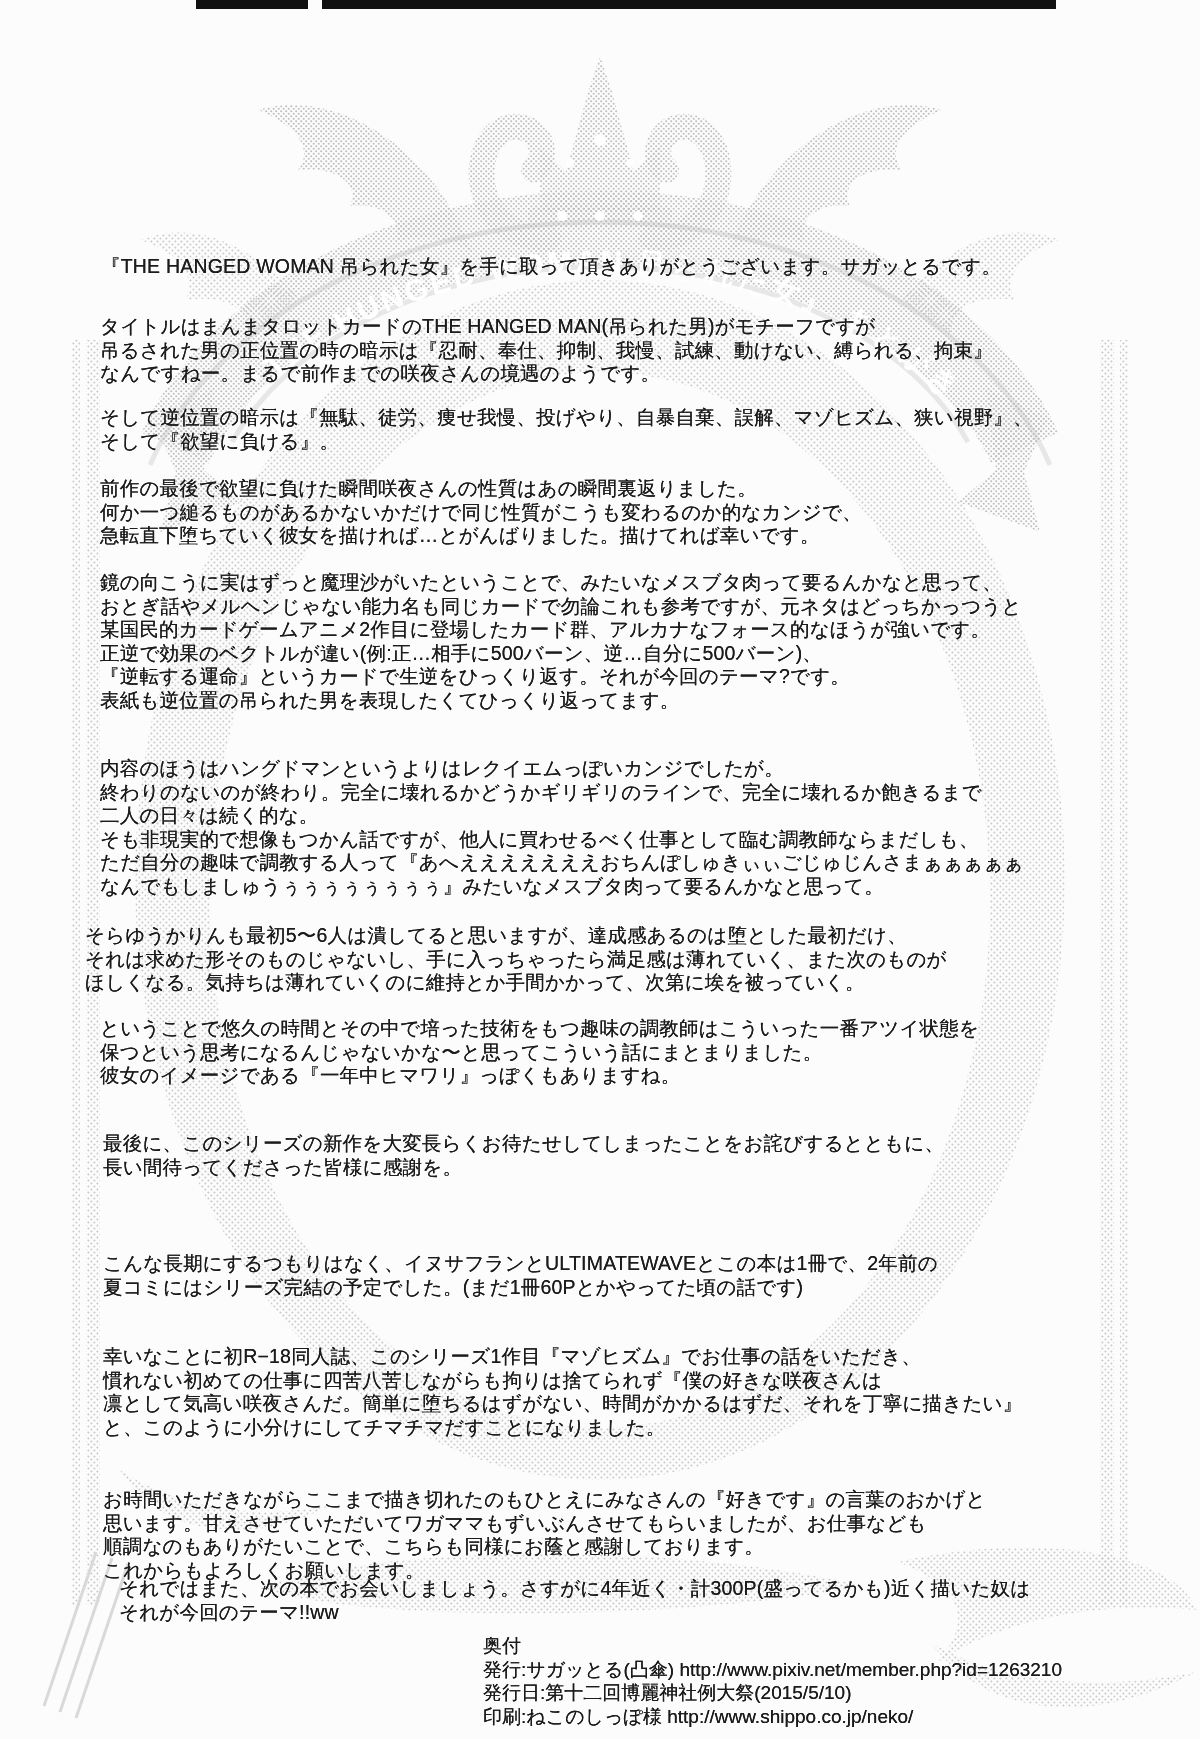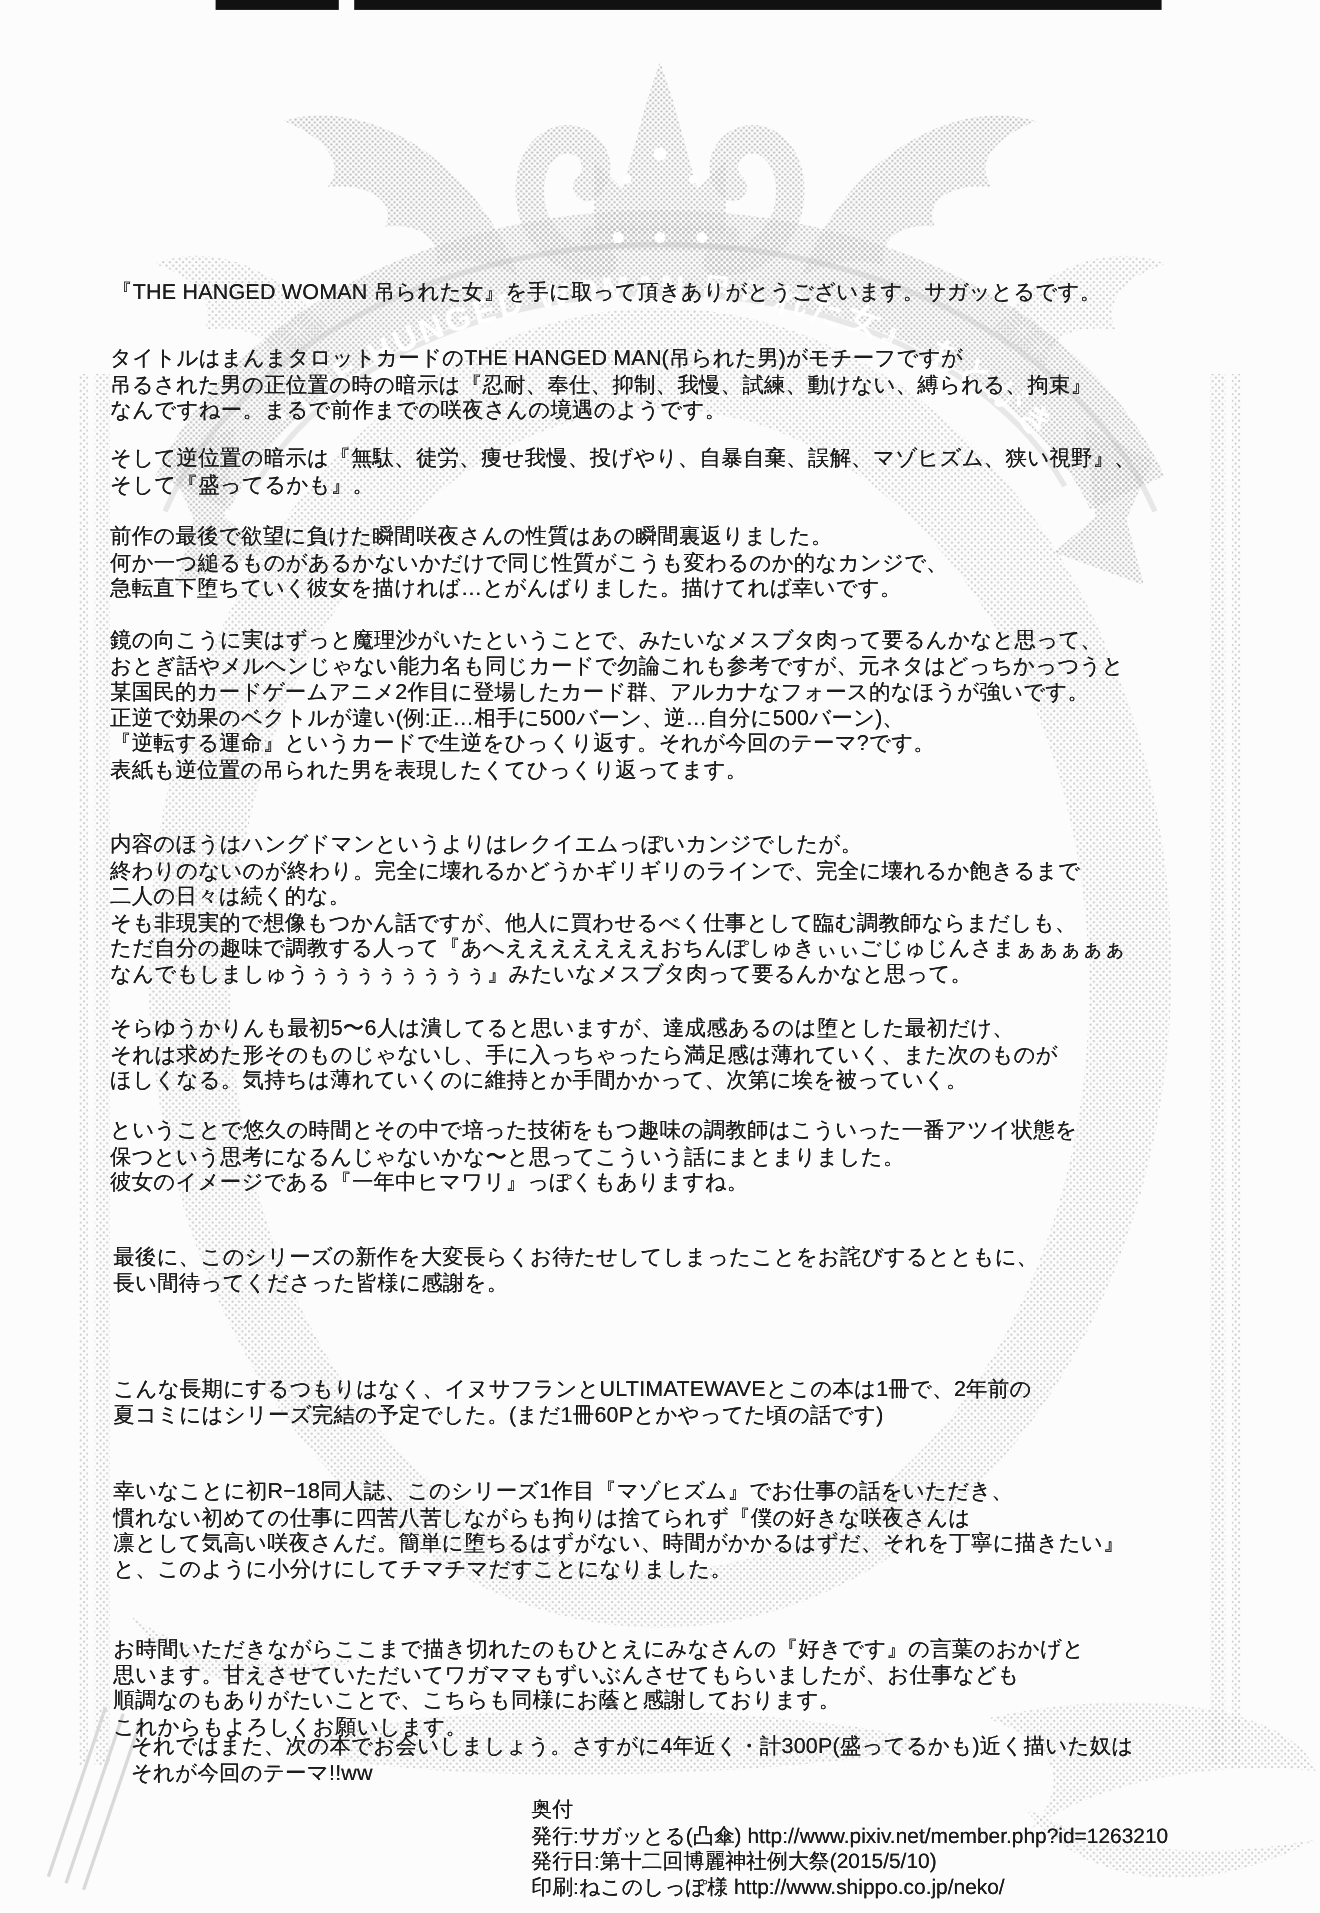--- a/index.html
+++ b/index.html
@@ -119,21 +119,21 @@
   <div class="para" style="top:255px;left:101px;">
       <div>『THE  HANGED WOMAN 吊られた女』を手に取って頂きありがとうございます。サガッとるです。</div>
     </div>
   <div class="para" style="top:315px;left:100px;">
       <div>タイトルはまんまタロットカードのTHE  HANGED  MAN(吊られた男)がモチーフですが</div>
       <div>吊るされた男の正位置の時の暗示は『忍耐、奉仕、抑制、我慢、試練、動けない、縛られる、拘束』</div>
       <div>なんですねー。まるで前作までの咲夜さんの境遇のようです。</div>
     </div>
   <div class="para" style="top:406px;left:100px;">
       <div>そして逆位置の暗示は『無駄、徒労、痩せ我慢、投げやり、自暴自棄、誤解、マゾヒズム、狭い視野』、</div>
-      <div>そして『盛ってるかも』。</div>
+      <div>そして『欲望に負ける』。</div>
     </div>
   <div class="para" style="top:477px;left:100px;">
       <div>前作の最後で欲望に負けた瞬間咲夜さんの性質はあの瞬間裏返りました。</div>
       <div>何か一つ縋るものがあるかないかだけで同じ性質がこうも変わるのか的なカンジで、</div>
       <div>急転直下堕ちていく彼女を描ければ…とがんばりました。描けてれば幸いです。</div>
     </div>
   <div class="para" style="top:571px;left:100px;">
       <div>鏡の向こうに実はずっと魔理沙がいたということで、みたいなメスブタ肉って要るんかなと思って、</div>
       <div>おとぎ話やメルヘンじゃない能力名も同じカードで勿論これも参考ですが、元ネタはどっちかっつうと</div>
       <div>某国民的カードゲームアニメ2作目に登場したカード群、アルカナなフォース的なほうが強いです。</div>
@@ -142,21 +142,21 @@
       <div>表紙も逆位置の吊られた男を表現したくてひっくり返ってます。</div>
     </div>
   <div class="para" style="top:757px;left:100px;">
       <div>内容のほうはハングドマンというよりはレクイエムっぽいカンジでしたが。</div>
       <div>終わりのないのが終わり。完全に壊れるかどうかギリギリのラインで、完全に壊れるか飽きるまで</div>
       <div>二人の日々は続く的な。</div>
       <div>そも非現実的で想像もつかん話ですが、他人に買わせるべく仕事として臨む調教師ならまだしも、</div>
       <div>ただ自分の趣味で調教する人って『あへえええええええおちんぽしゅきぃぃごじゅじんさまぁぁぁぁぁ</div>
       <div>なんでもしましゅうぅぅぅぅぅぅぅぅ』みたいなメスブタ肉って要るんかなと思って。</div>
     </div>
-  <div class="para" style="top:924px;left:100px;">
+  <div class="para" style="top:924px;left:85px;">
       <div>そらゆうかりんも最初5〜6人は潰してると思いますが、達成感あるのは堕とした最初だけ、</div>
       <div>それは求めた形そのものじゃないし、手に入っちゃったら満足感は薄れていく、また次のものが</div>
       <div>ほしくなる。気持ちは薄れていくのに維持とか手間かかって、次第に埃を被っていく。</div>
     </div>
   <div class="para" style="top:1017px;left:100px;">
       <div>ということで悠久の時間とその中で培った技術をもつ趣味の調教師はこういった一番アツイ状態を</div>
       <div>保つという思考になるんじゃないかな〜と思ってこういう話にまとまりました。</div>
       <div>彼女のイメージである『一年中ヒマワリ』っぽくもありますね。</div>
     </div>
   <div class="para" style="top:1132px;left:103px;">

